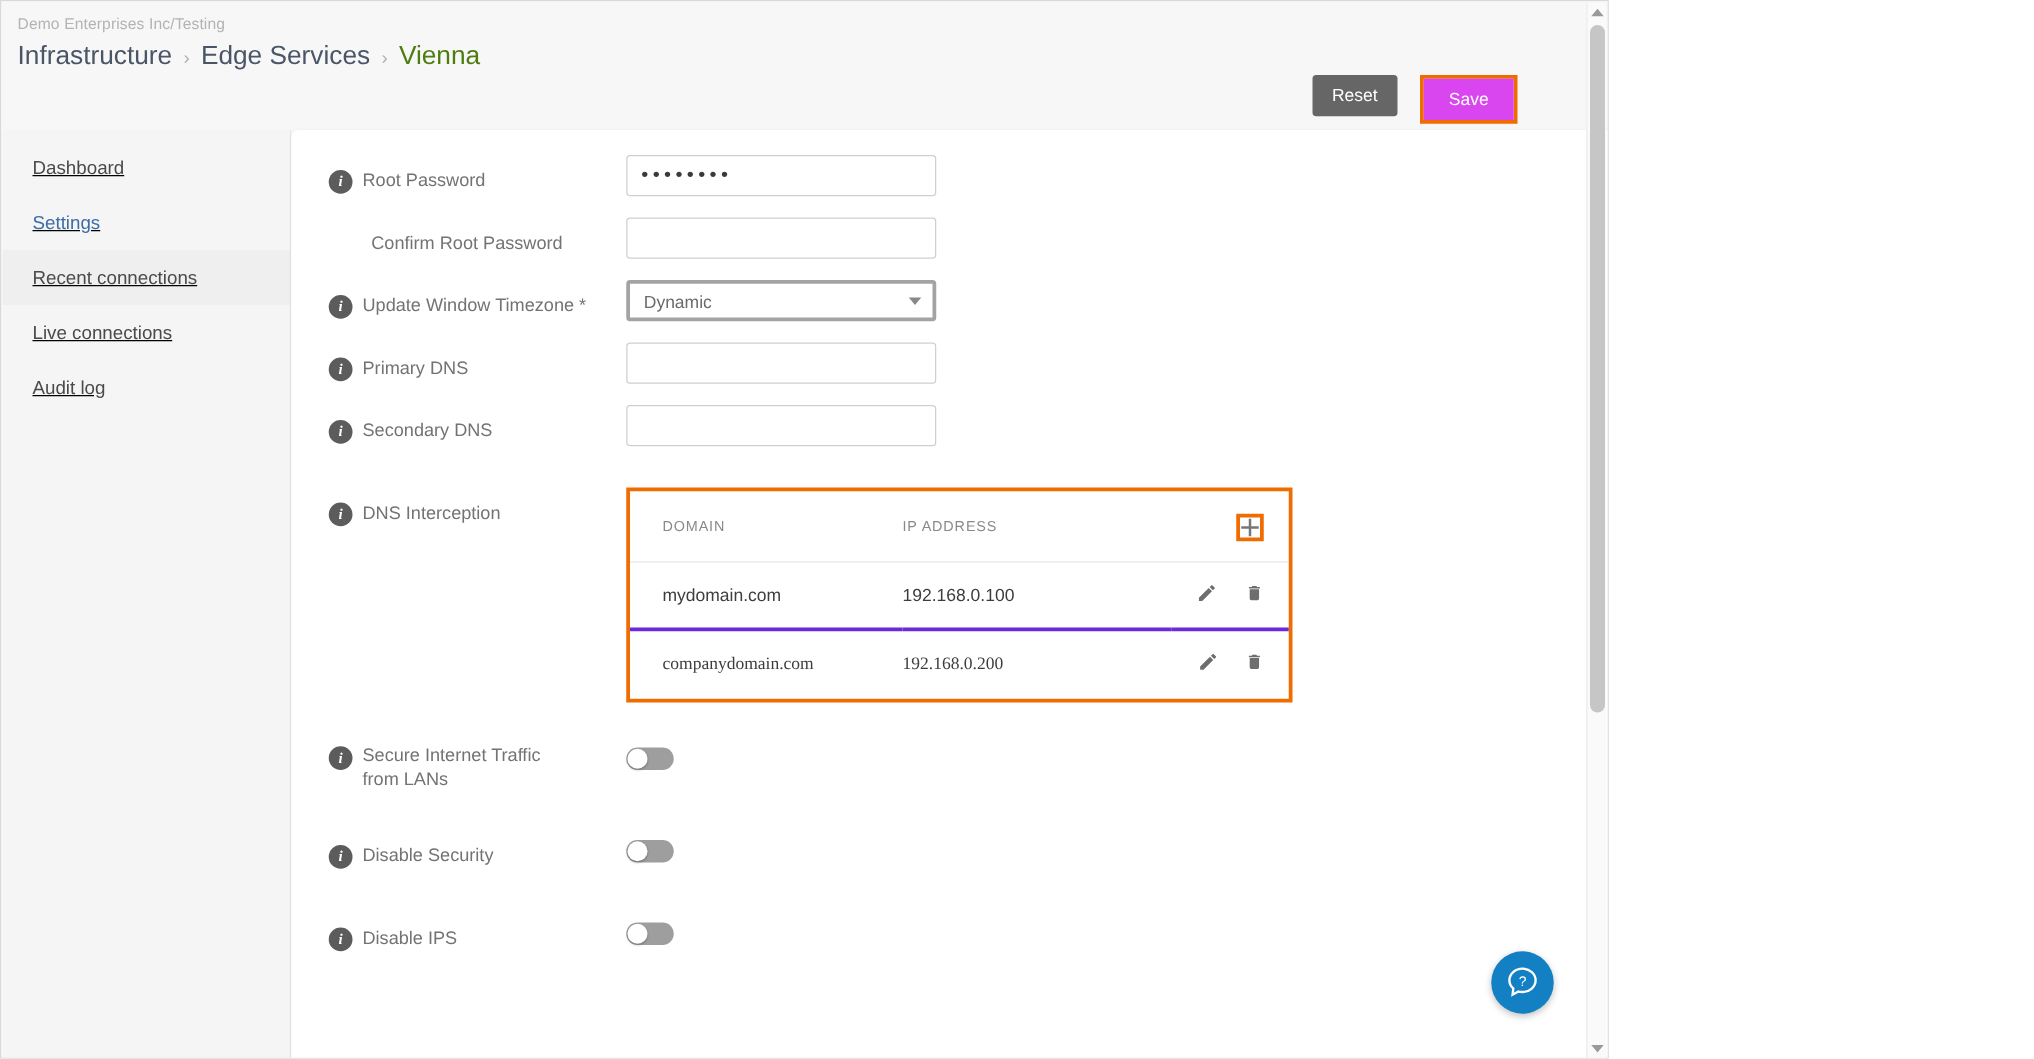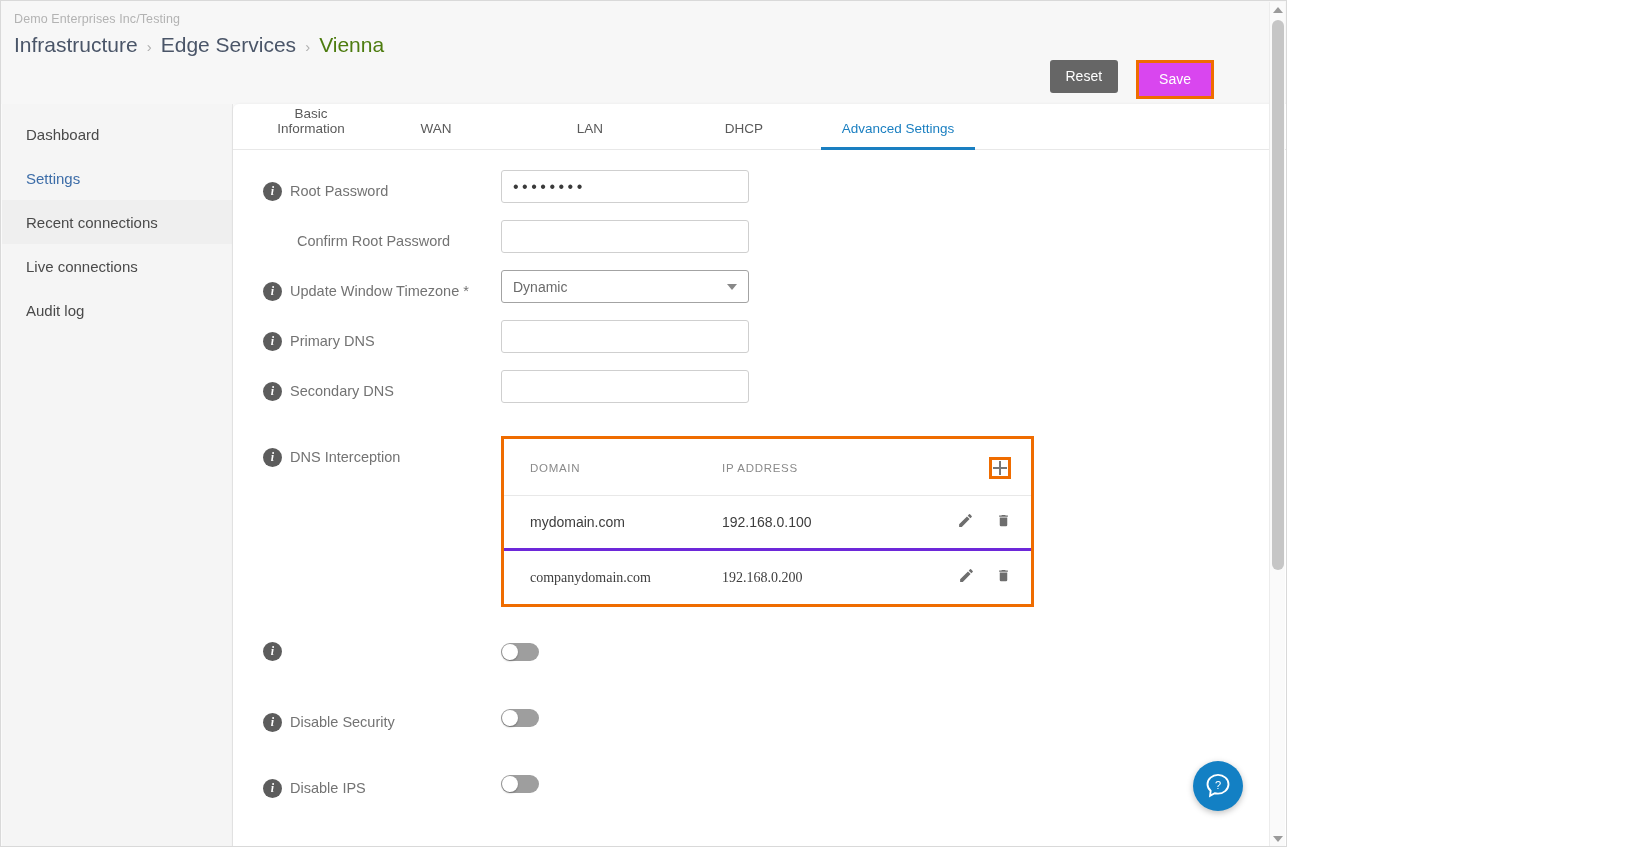--- a/index.html
+++ b/index.html
@@ -60,20 +60,21 @@
   }
   .save-wrap .btn-save { border-radius: 0; padding: 8px 20px; }
 
   
   .sidebar {
     position: absolute; left: 1px; top: 103px;
     width: 231px; height: 744px;
     background: #f5f5f5;
     border-right: 1px solid #e6e6e6;
     padding-top: 8px;
+    text-decoration: underline;
   }
   .side-item {
     height: 44px; display: flex; align-items: center;
     padding-left: 24px;
     font-size: 15px; color: #4a4a4a;
     cursor: pointer;
   }
   .side-item.active-link { color: #3d6da8; }
   .side-item.hovered { background: #efefef; }
 
@@ -151,21 +152,21 @@
     font-size: 14px; color: #3a3a3a;
     padding: 0 11px;
     outline: none;
   }
   .txt-input.pw {
     font-size: 16px; letter-spacing: 3.5px;
   }
   .select-wrap { position: relative; width: 248px; }
   .select-box {
     width: 248px; height: 33px;
-    border: 1px solid #a3a3a3; border-radius: 3px;
+    border: 3px solid #a3a3a3; border-radius: 3px;
     background: #ffffff;
     font-size: 14px; color: #6b6b6b;
     display: flex; align-items: center;
     padding: 0 11px; cursor: pointer;
   }
   .caret {
     position: absolute; right: 12px; top: 14px;
     width: 0; height: 0;
     border-left: 5px solid transparent;
     border-right: 5px solid transparent;
@@ -311,37 +312,20 @@
     <div class="side-item">
       <span>Live connections</span>
     </div>
     <div class="side-item">
       <span>Audit log</span>
     </div>
   </nav>
 
   <section class="content-card">
 
-    <div class="tabs">
-      <div class="tab t0">
-        <span>Basic Information</span>
-      </div>
-      <div class="tab t1">
-        <span>WAN</span>
-      </div>
-      <div class="tab t2">
-        <span>LAN</span>
-      </div>
-      <div class="tab t3">
-        <span>DHCP</span>
-      </div>
-      <div class="tab t4 active">
-        <span>Advanced Settings</span>
-      </div>
-    </div>
 
     <div class="form">
 
       <div class="row">
         <div class="row-label">
           <span class="info-icon">i</span>
           <span class="label-txt">Root Password</span>
         </div>
         <div class="row-field">
           <input class="txt-input pw" type="text" readonly="" value="••••••••" style="">
@@ -446,20 +430,21 @@
                 </tr>
               </tbody>
             </table>
           </div>
         </div>
       </div>
 
       <div class="row" style="margin-bottom:28px;">
         <div class="row-label" style="align-items:flex-start;">
           <span class="info-icon" style="margin-top:1px;">i</span>
+          <span class="label-txt" style="max-width:175px;">Secure Internet Traffic from LANs</span>
         </div>
         <div class="row-field">
           <span class="toggle">
             <span class="knob"></span>
           </span>
         </div>
       </div>
 
       <div class="row" style="margin-bottom:28px;">
         <div class="row-label">

